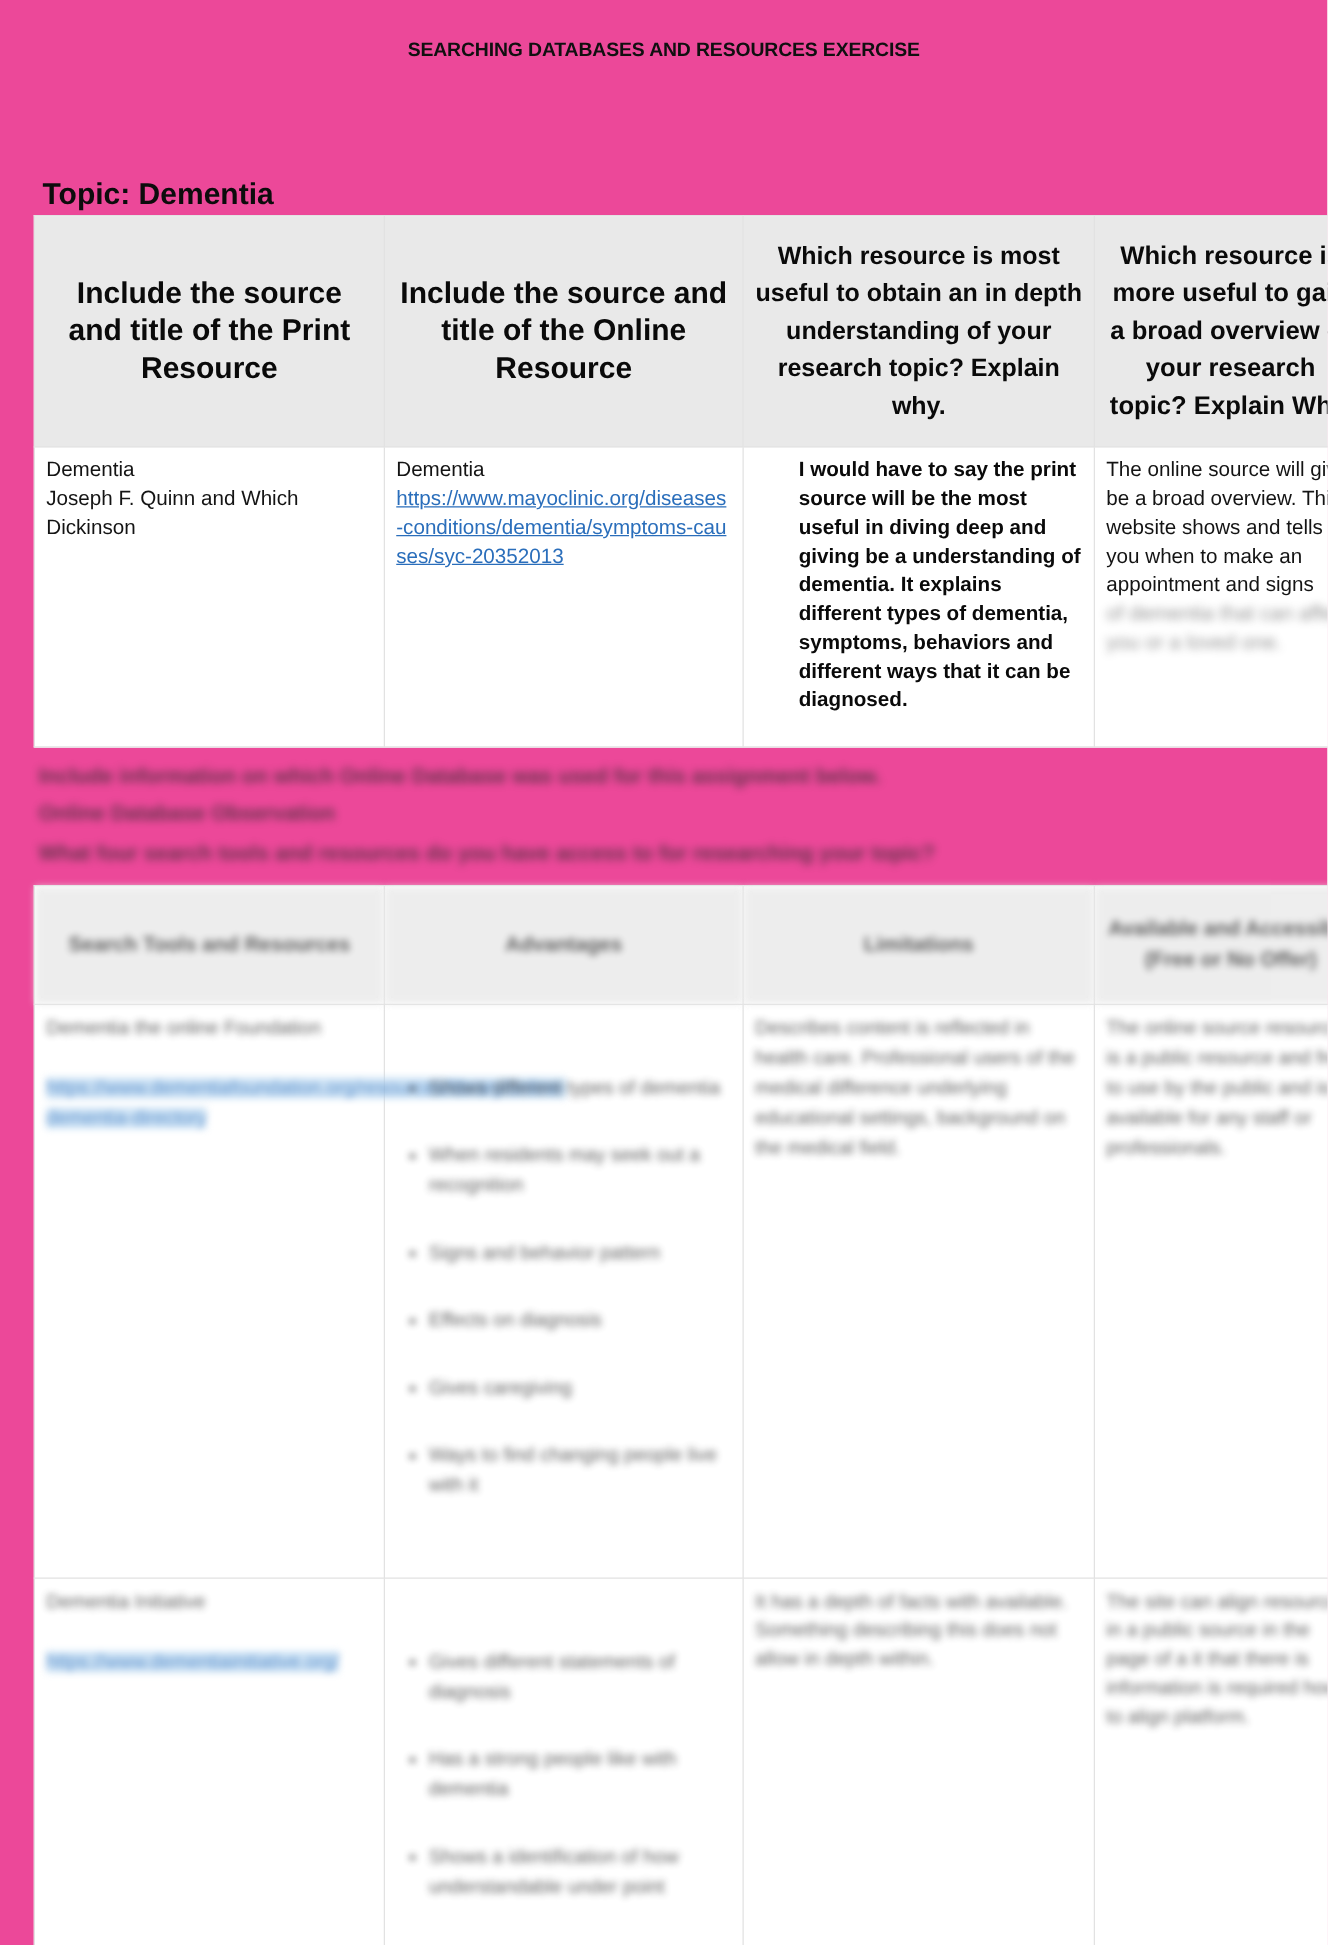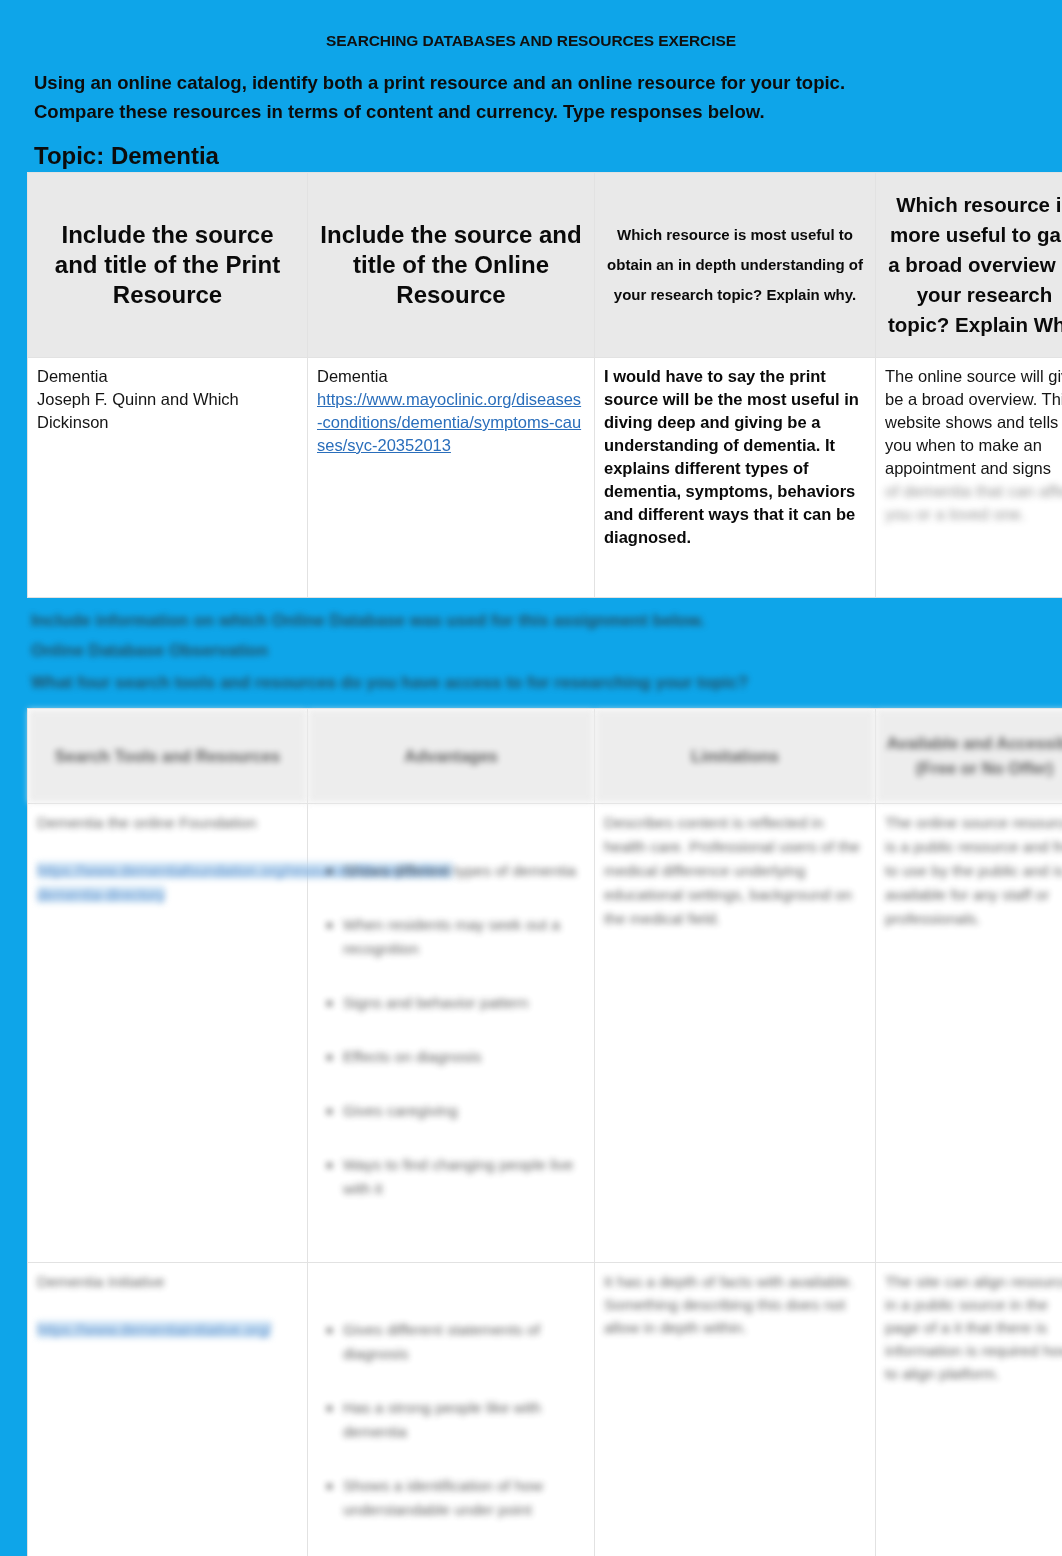--- a/index.html
+++ b/index.html
@@ -15,21 +15,21 @@
     font-family: "Liberation Sans", sans-serif;
     color: #000000;
     overflow: hidden;
   }
 
   .page {
     position: absolute;
     left: 0; top: 0;
     width: 1062px;
     height: 1556px;
-    background: #0ea5e9;
+    background: #ec4899;
   }
 
   
   .doc-header {
     position: absolute;
     left: 0;
     top: 32px;
     width: 1062px;
     text-align: center;
     font-size: 15.5px;
@@ -87,30 +87,30 @@
     left: 27px;
     top: 172px;
     width: 990px;
   }
   #table-compare th { height: 170px; }
   #table-compare .c1 { width: 261px; }
   #table-compare .c2 { width: 268px; }
   #table-compare .c3 { width: 262px; }
   #table-compare .c4 { width: 199px; }
   #table-compare th.c1, #table-compare th.c2 { font-size: 24px; line-height: 30px; }
-  #table-compare th.c3 { font-size: 15px; line-height: 30px; }
+  #table-compare th.c3 { font-size: 20px; line-height: 30px; }
   #table-compare th.c4 { font-size: 20.5px; line-height: 30px; }
   #table-compare td { height: 225px; }
 
   .body-text {
     font-size: 16.5px;
     line-height: 23px;
     color: #141414;
   }
-  .body-text.bold { font-weight: bold; color: #0a0a0a; }
+  .body-text.bold { font-weight: bold; color: #0a0a0a; margin-left: 35px; }
   .link {
     color: #2a6ebb;
     text-decoration: underline;
     word-break: break-all;
     cursor: pointer;
   }
   .fade-tail {
     display: block;
     filter: blur(3.6px);
     opacity: 0.62;
@@ -173,24 +173,20 @@
   .blurred-cell li { margin-bottom: 6px; }
   .blurred-cell.tight { line-height: 23px; }
 </style>
 </head>
 <body>
 
 <div class="page">
 
   <div class="doc-header">SEARCHING DATABASES AND RESOURCES EXERCISE</div>
 
-  <div class="intro">
-    <span class="line1">Using an online catalog, identify both a print resource and an online resource for your topic.</span>
-    <span class="line2">Compare these resources in terms of content and currency.  Type responses below.</span>
-  </div>
 
   <div class="topic-line">
     <span>Topic:</span>
     <span class="topic-value">Dementia</span>
   </div>
 
   <table class="sheet" id="table-compare">
     <thead>
       <tr>
         <th class="c1">Include the source and title of the Print Resource</th>

